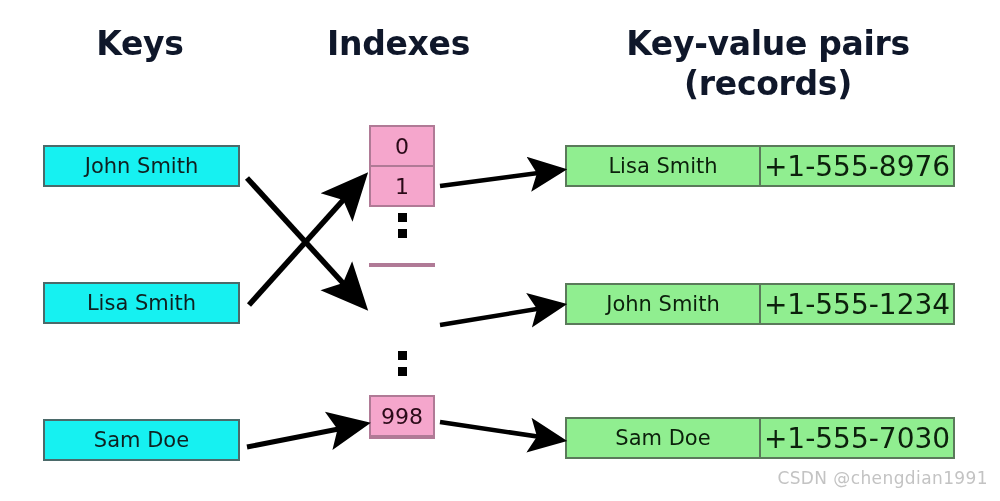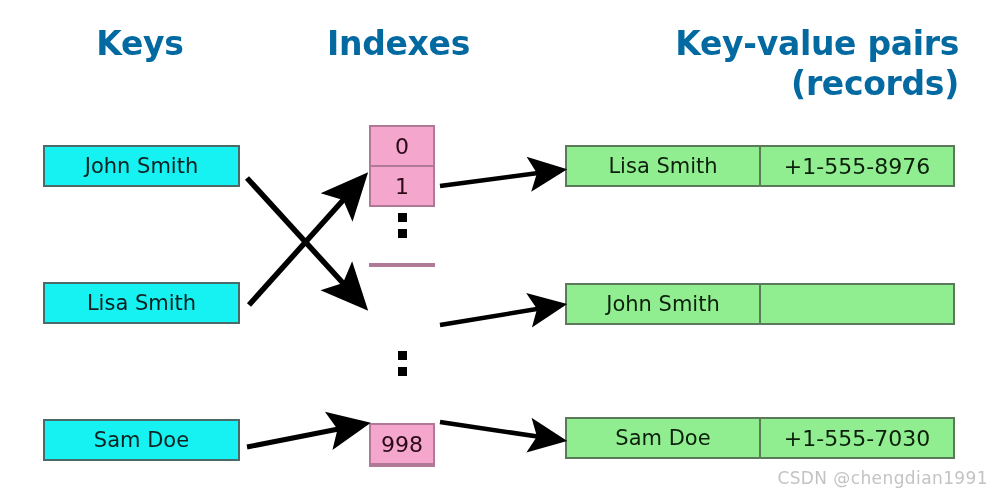--- a/index.html
+++ b/index.html
@@ -15,29 +15,29 @@
     width: 1000px;
     height: 501px;
     background: #ffffff;
     overflow: hidden;
   }
   .heading {
     position: absolute;
     font-family: "DejaVu Sans", sans-serif;
     font-weight: bold;
     font-size: 33px;
-    color: #0369a1;
+    color: #0f172a;
     text-align: center;
     letter-spacing: -0.3px;
     line-height: 40px;
     white-space: pre-line;
   }
   #heading-keys   { left: 40px;  top: 24px; width: 200px; }
   #heading-index  { left: 296px; top: 24px; width: 205px; }
-  #heading-kv     { left: 539px; top: 24px; width: 420px; text-align: right; }
+  #heading-kv     { left: 558px; top: 24px; width: 420px; }
 
   .key-box {
     position: absolute;
     left: 43px;
     width: 197px;
     height: 42px;
     background: #16f1f1;
     border: 2px solid #4b6a6a;
     box-sizing: border-box;
     display: flex;
@@ -62,21 +62,21 @@
     height: 38px;
     display: flex;
     align-items: center;
     justify-content: center;
     font-size: 22px;
     color: #2a0a18;
   }
   .index-cell.top { border-bottom: 2px solid #b07a96; }
   #index-box-a { top: 125px; }
   #index-box-b { top: 263px; }
-  #index-box-c { top: 423px; }
+  #index-box-c { top: 395px; }
 
   .ellipsis {
     position: absolute;
     left: 394px;
     width: 16px;
   }
   .ellipsis span {
     display: block;
     width: 9px;
     height: 9px;
@@ -103,21 +103,21 @@
     justify-content: center;
     font-size: 21px;
     color: #0c200c;
     border-right: 2px solid #5a7a5a;
   }
   .record-phone {
     flex: 1;
     display: flex;
     align-items: center;
     justify-content: center;
-    font-size: 22px;
+    font-size: 28px;
     color: #0c200c;
   }
   #record-lisa { top: 145px; }
   #record-john { top: 283px; }
   #record-sam  { top: 417px; }
 
   #arrow-layer {
     position: absolute;
     left: 0;
     top: 0;
@@ -177,20 +177,21 @@
   <div class="index-box" id="index-box-c">
     <div class="index-cell top">998</div>
   </div>
 
   <div class="record-box" id="record-lisa">
     <div class="record-name">Lisa Smith</div>
     <div class="record-phone">+1-555-8976</div>
   </div>
   <div class="record-box" id="record-john">
     <div class="record-name">John Smith</div>
+    <div class="record-phone">+1-555-1234</div>
   </div>
   <div class="record-box" id="record-sam">
     <div class="record-name">Sam Doe</div>
     <div class="record-phone">+1-555-7030</div>
   </div>
 
   <svg id="arrow-layer" viewBox="0 0 1000 501" xmlns="http://www.w3.org/2000/svg">
     <defs>
       <marker id="ah" markerWidth="9" markerHeight="9" refX="7.2" refY="4.5" orient="auto" markerUnits="strokeWidth">
         <path d="M0,0.6 L8.6,4.5 L0,8.4 L1.8,4.5 Z" fill="#000000"></path>

